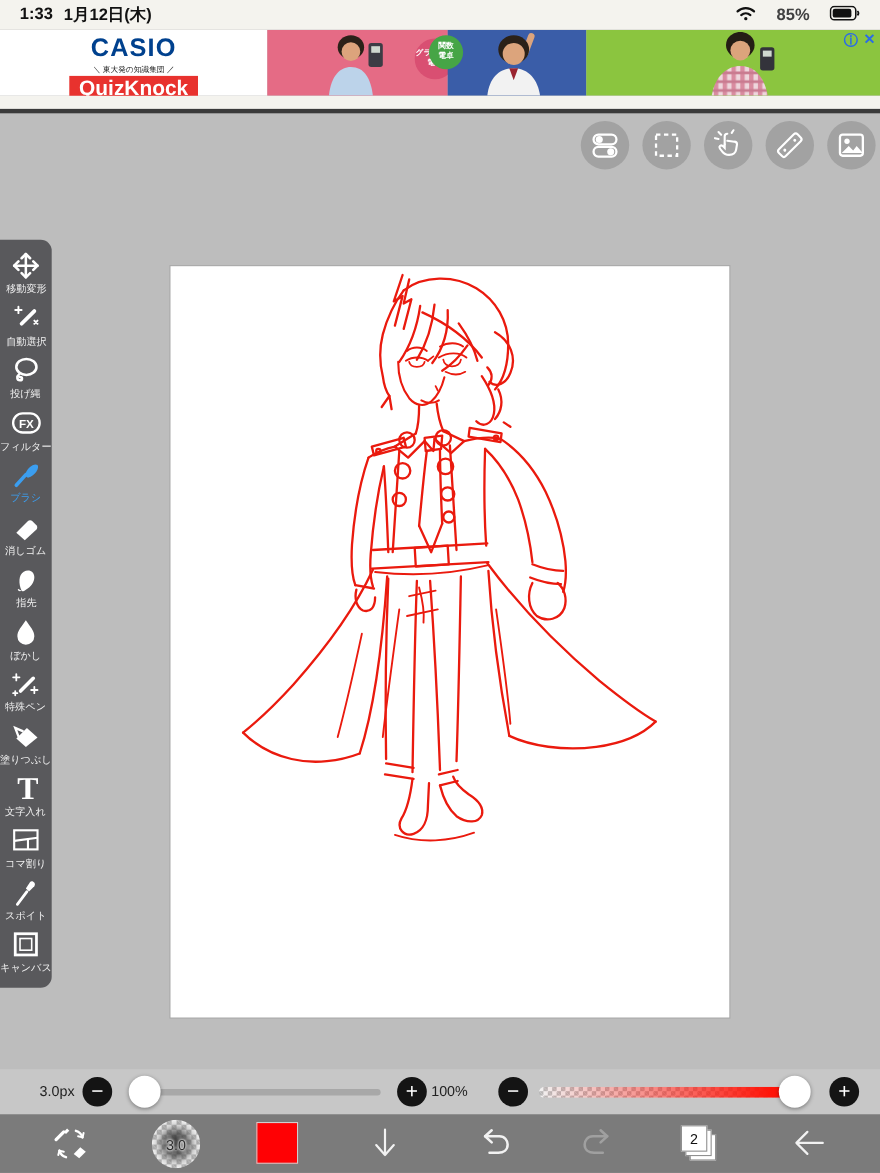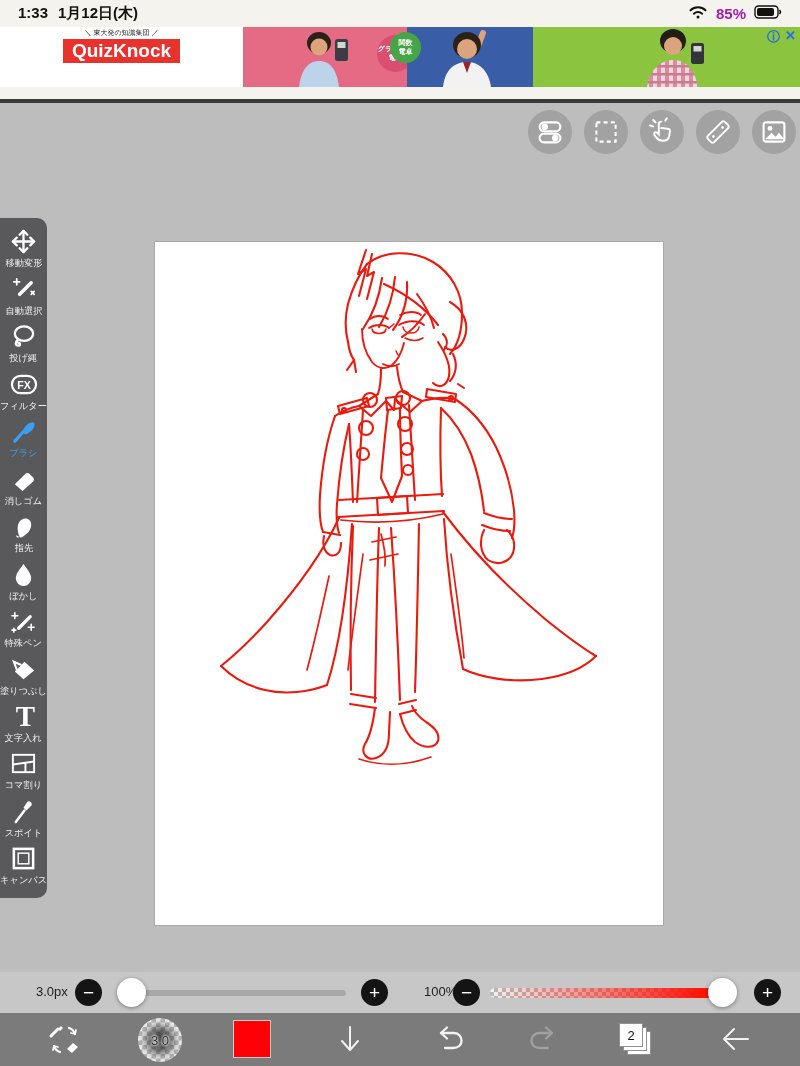--- a/index.html
+++ b/index.html
@@ -5,22 +5,22 @@
   * { margin:0; padding:0; box-sizing:border-box; }
   body { background:#333; font-family:"Liberation Sans", sans-serif; }
   .screen { position:relative; width:800px; height:1066px; overflow:hidden;
             background:#bdbdbd; font-family:"Liberation Sans", sans-serif; }
 
   
   .statusbar { position:absolute; top:0; left:0; width:100%; height:27px;
     background:#f4f3ee; display:flex; justify-content:space-between;
     align-items:center; padding:0 18px; z-index:5; }
   .status-left { display:flex; gap:10px; font-size:15px; font-weight:bold; color:#111; }
-  .status-right { display:flex; gap:8px; align-items:center; font-size:15px;
-    font-weight:bold; color:#a21caf; }
+  .status-right { display:flex; gap:18px; align-items:center; font-size:15px;
+    font-weight:bold; color:#404040; }
 
   
   .ad { position:absolute; top:27px; left:0; width:100%; height:60px;
     display:flex; z-index:4; overflow:hidden; }
   .ad-seg { position:relative; height:100%; }
   .ad-white { width:243px; background:#ffffff; text-align:center; }
   .ad-pink  { width:164px; background:#e56b85; }
   .ad-blue  { width:126px; background:#3a5da8; }
   .ad-green { flex:1; background:#8bc53f; }
   .casio-logo { margin-top:3px; font-size:23px; font-weight:bold;
@@ -137,20 +137,21 @@
           <rect x="1" y="1" width="23" height="12" rx="3.5" fill="none" stroke="#111" stroke-width="1.4"></rect>
           <rect x="3" y="3" width="17" height="8" rx="2" fill="#111"></rect>
           <path d="M25.5 5 q2 2 0 4" stroke="#111" stroke-width="1.5" fill="none"></path>
         </svg>
       </span>
     </div>
   </div>
 
   <div class="ad">
     <div class="ad-seg ad-white">
+      <div class="casio-logo">CASIO</div>
       <div class="qk-tagline">＼ 東大発の知識集団 ／</div>
       <div class="qk-box">QuizKnock</div>
     </div>
     <div class="ad-seg ad-pink">
       <svg class="ad-person" style="left:40px" width="76" height="56" viewBox="0 0 76 56">
         <ellipse cx="36" cy="12" rx="12" ry="11" fill="#2b2118"></ellipse>
         <circle cx="36" cy="16" r="8.5" fill="#dca47c"></circle>
         <path d="M16 56 C18 38 26 30 36 30 C48 30 54 40 56 56 Z" fill="#bcd3ea"></path>
         <rect x="52" y="8" width="13" height="22" rx="2.5" fill="#3c3c44"></rect>
         <rect x="54.5" y="11" width="8" height="6" fill="#cfd8cf"></rect>
@@ -442,21 +443,21 @@
 
   <div class="slider-bar">
     <span class="val" style="left:36px">3.0px</span>
     <div class="round-btn" style="left:75px">−</div>
     <div class="size-track">
       <div class="size-fill"></div>
     </div>
     <div class="knob" style="left:117px"></div>
     <div class="round-btn" style="left:361px">+</div>
 
-    <span class="val" style="left:424px">100%</span>
+    <span class="val" style="left:392px">100%</span>
     <div class="round-btn" style="left:453px">−</div>
     <div class="op-track"></div>
     <div class="knob" style="left:708px"></div>
     <div class="round-btn" style="left:754px">+</div>
   </div>
 
   <div class="bottom-toolbar">
     <div class="bt" style="left:45px;top:7px">
       <svg width="40" height="40" viewBox="0 0 40 40" fill="none" stroke="#fff" stroke-width="2.2" stroke-linecap="round">
         <path d="M6 16 L13 9" stroke-width="3"></path>

